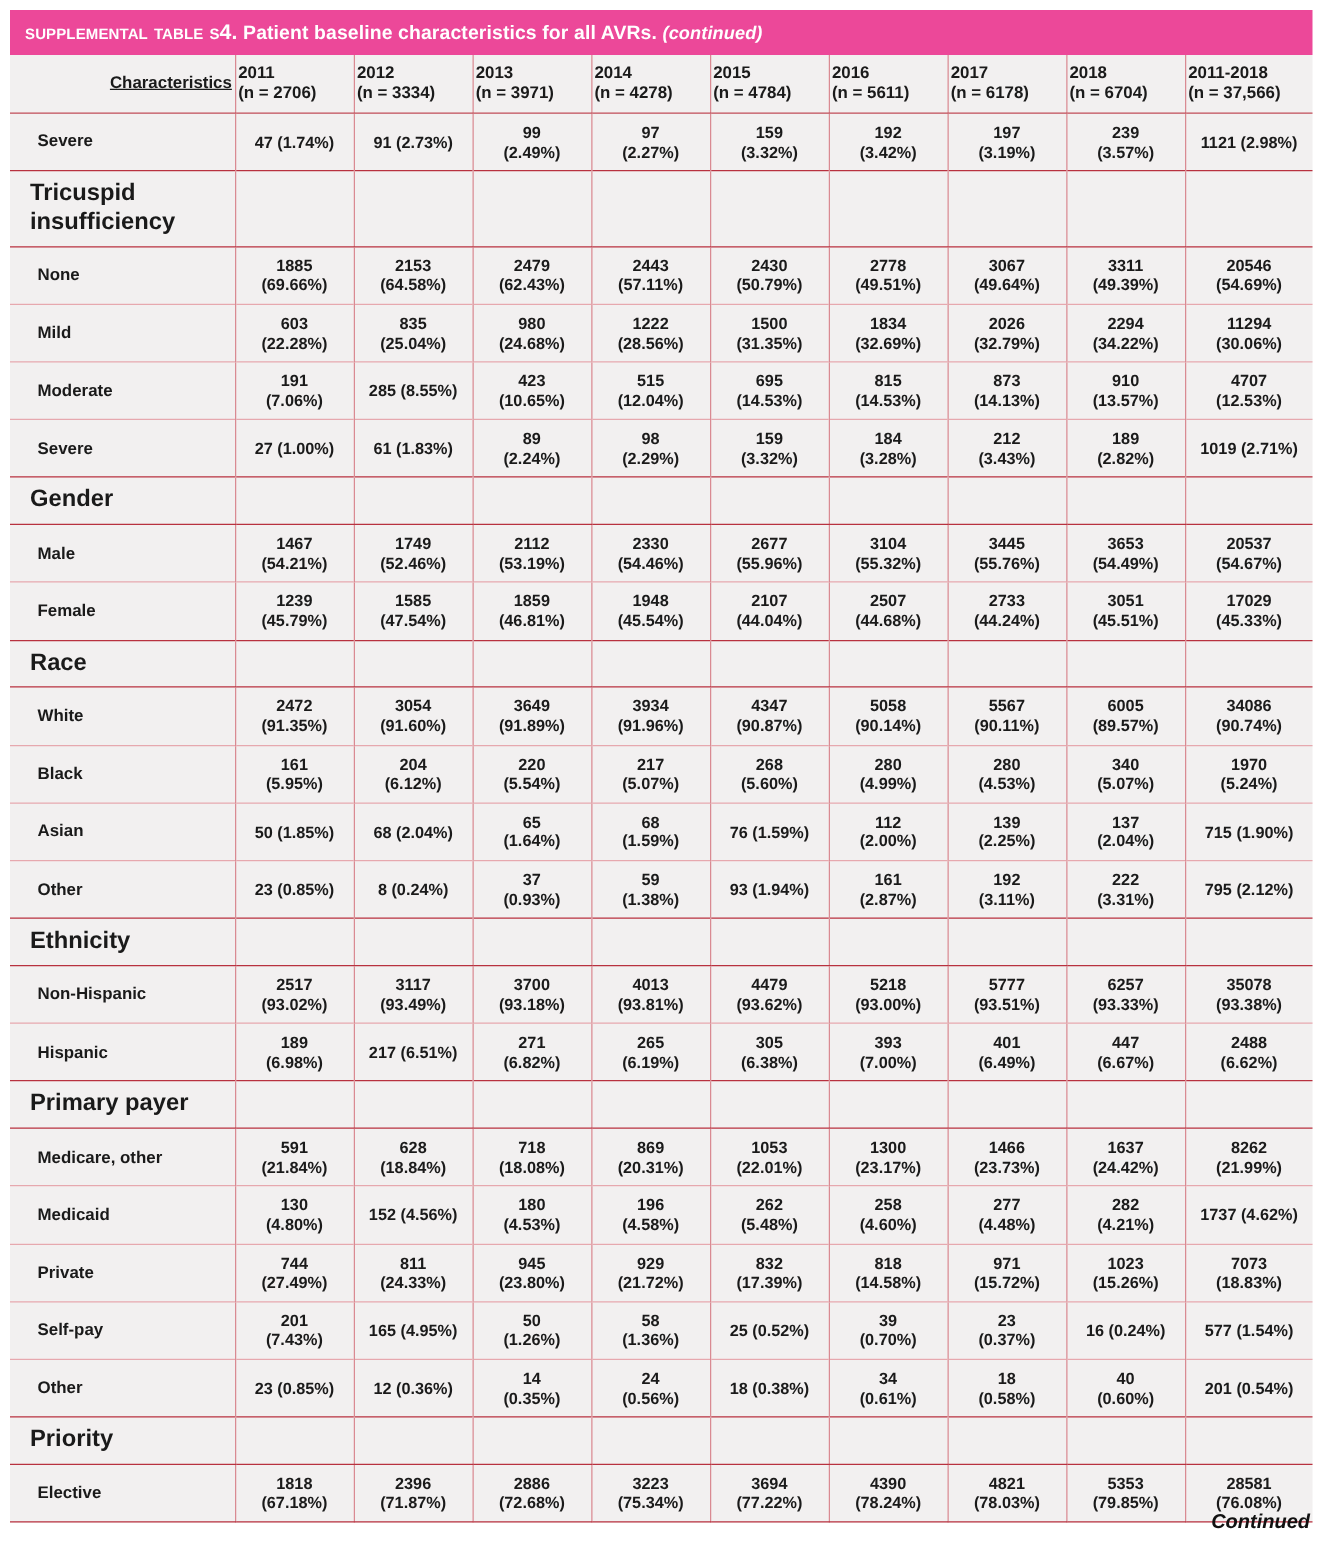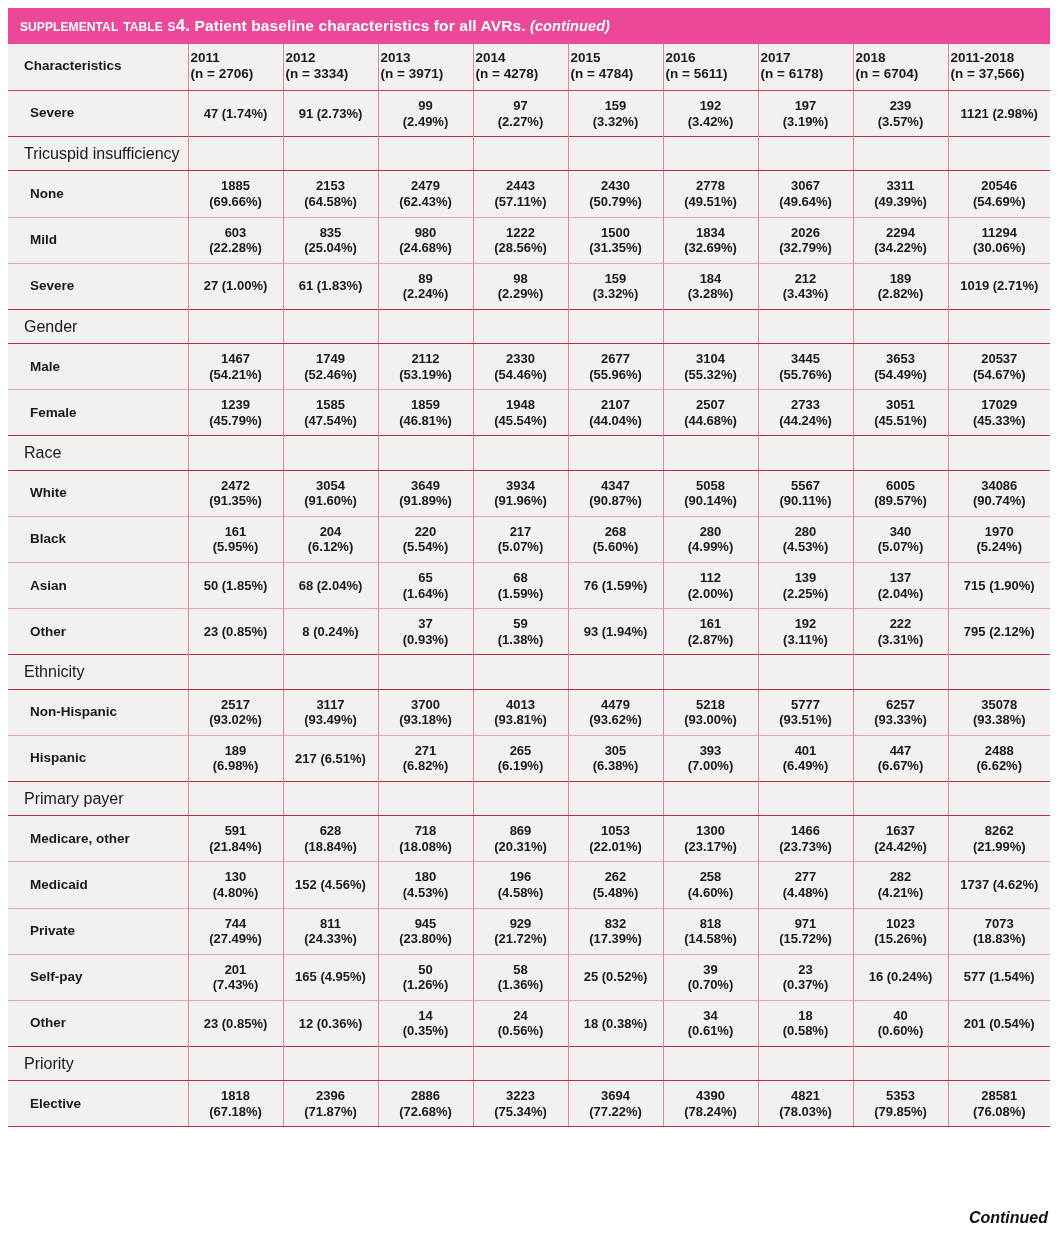--- a/index.html
+++ b/index.html
@@ -78,23 +78,24 @@
     background: #d9d9d9;
     font-weight: bold;
     font-size: 13.5px;
     text-align: left;
     padding: 6px 2px 7px 2px;
     line-height: 1.22;
     border-top: none;
     border-bottom: 1.4px solid #c04b57;
   }
   thead th.char-col {
-    text-align: left;
-    padding-left: 16px;
+    text-align: right;
+    padding-left: 32px;
     border-left: none;
+    text-decoration: underline;
   }
   thead th.last-col { border-right: none; }
 
   
   col.c-char   { width: 180px; }
   col.c-year   { width: 95px; }
   col.c-total  { width: 102px; }
 
   
   tbody td {
@@ -119,22 +120,22 @@
   
   tbody tr.section > td { border-top: 1.6px solid #b8313f; border-bottom: 1.6px solid #b8313f; }
   tbody tr.section + tr.data > td { border-top: none; }
   tbody tr.data.after-section > td { border-top: none; margin-top: 38px; }
 
   tbody tr.first-row > td { border-top: none; }
 
   tbody td.section-label {
     text-align: left;
     padding-left: 16px;
-    font-weight: normal;
-    font-size: 16px;
+    font-weight: bold;
+    font-size: 19px;
     border-left: none;
   }
 
   
   tbody tr.last-row > td { border-bottom: 1.6px solid #b8313f; }
 
   .two-line { white-space: pre-line; }
 
   
   .continued-note {
@@ -283,20 +284,40 @@
           <td class="two-line">1834
 (32.69%)</td>
           <td class="two-line">2026
 (32.79%)</td>
           <td class="two-line">2294
 (34.22%)</td>
           <td class="last-col two-line">11294
 (30.06%)</td>
         </tr>
         <tr class="data">
+          <td class="label">Moderate</td>
+          <td class="two-line">191
+(7.06%)</td>
+          <td>285 (8.55%)</td>
+          <td class="two-line">423
+(10.65%)</td>
+          <td class="two-line">515
+(12.04%)</td>
+          <td class="two-line">695
+(14.53%)</td>
+          <td class="two-line">815
+(14.53%)</td>
+          <td class="two-line">873
+(14.13%)</td>
+          <td class="two-line">910
+(13.57%)</td>
+          <td class="last-col two-line">4707
+(12.53%)</td>
+        </tr>
+        <tr class="data">
           <td class="label">Severe</td>
           <td>27 (1.00%)</td>
           <td>61 (1.83%)</td>
           <td class="two-line">89
 (2.24%)</td>
           <td class="two-line">98
 (2.29%)</td>
           <td class="two-line">159
 (3.32%)</td>
           <td class="two-line">184

